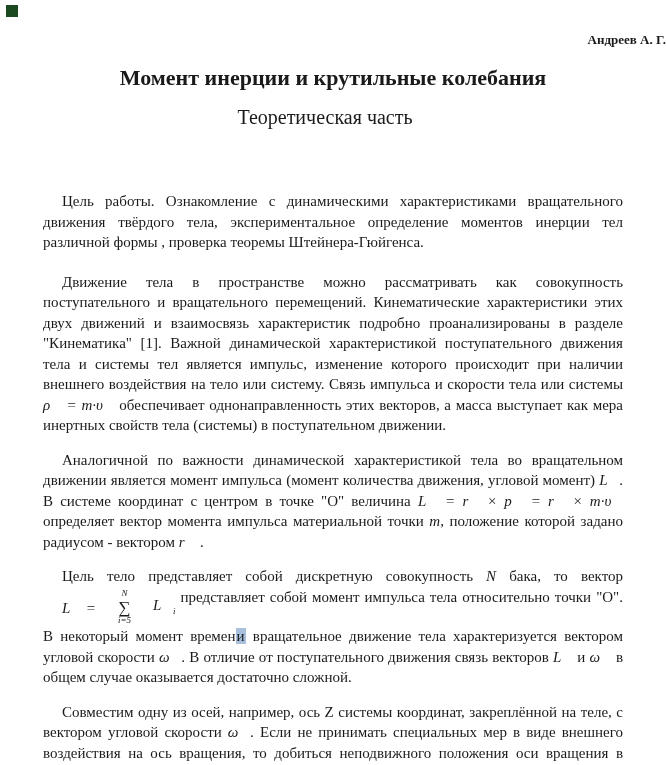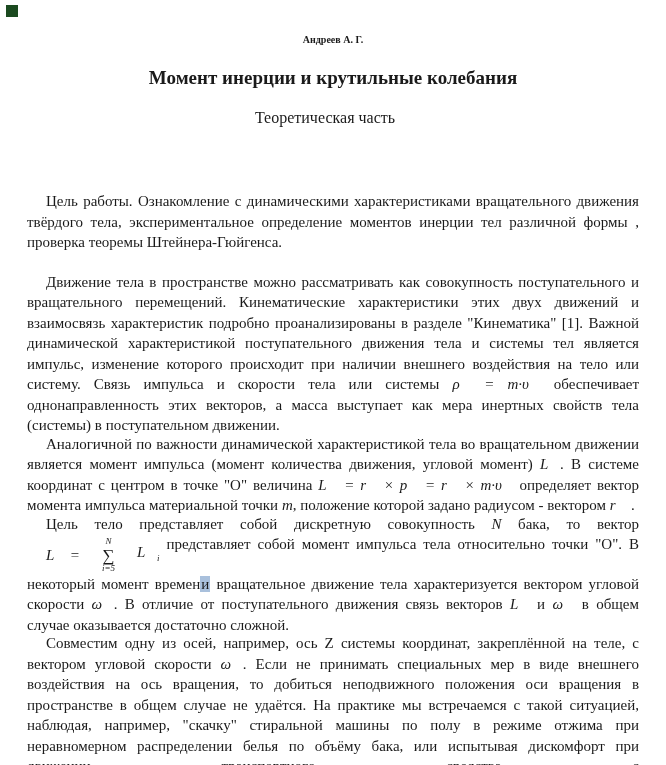--- a/index.html
+++ b/index.html
@@ -11,45 +11,45 @@
     font-family:"Liberation Serif", serif;
     color:#1a1a1a;
     overflow:hidden;
   }
   .corner-marker {
     position:absolute; left:6px; top:5px;
     width:12px; height:12px;
   }
   .hdr-author {
     margin:30px 0 16px 0;
-    text-align:center;
+    text-align:right;
     font-weight:bold;
-    font-size:10px;
+    font-size:13px;
     line-height:20px;
   }
   .hdr-title {
     margin:4px 0 0 0;
     text-align:center;
     font-weight:bold;
-    font-size:19px;
+    font-size:22px;
     line-height:24px;
   }
   .hdr-sub {
     margin:17px 16px 0 0;
     text-align:center;
-    font-size:16px;
+    font-size:20px;
     line-height:21px;
   }
   .docbody {
     margin:0 27px;
     font-size:15px;
     line-height:20.5px;
     text-align:justify;
   }
-  .para { margin:0; text-indent:19px; }
+  .para { margin:16px; text-indent:19px; }
   .para.first { margin-top:63px; }
   .para.gap   { margin-top:19px; }
   .para.tight { margin-top:-2px; }
   .para.justify-last { text-align-last: justify; }
   .fm { font-style:italic; white-space:nowrap; }
   .hl { padding:0 1px; }
   .sum {
     display:inline-flex;
     align-items:center;
     vertical-align:-11px;

